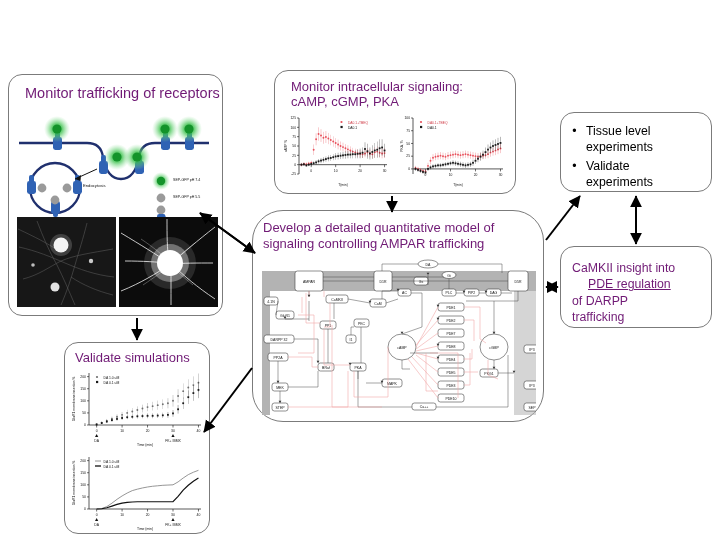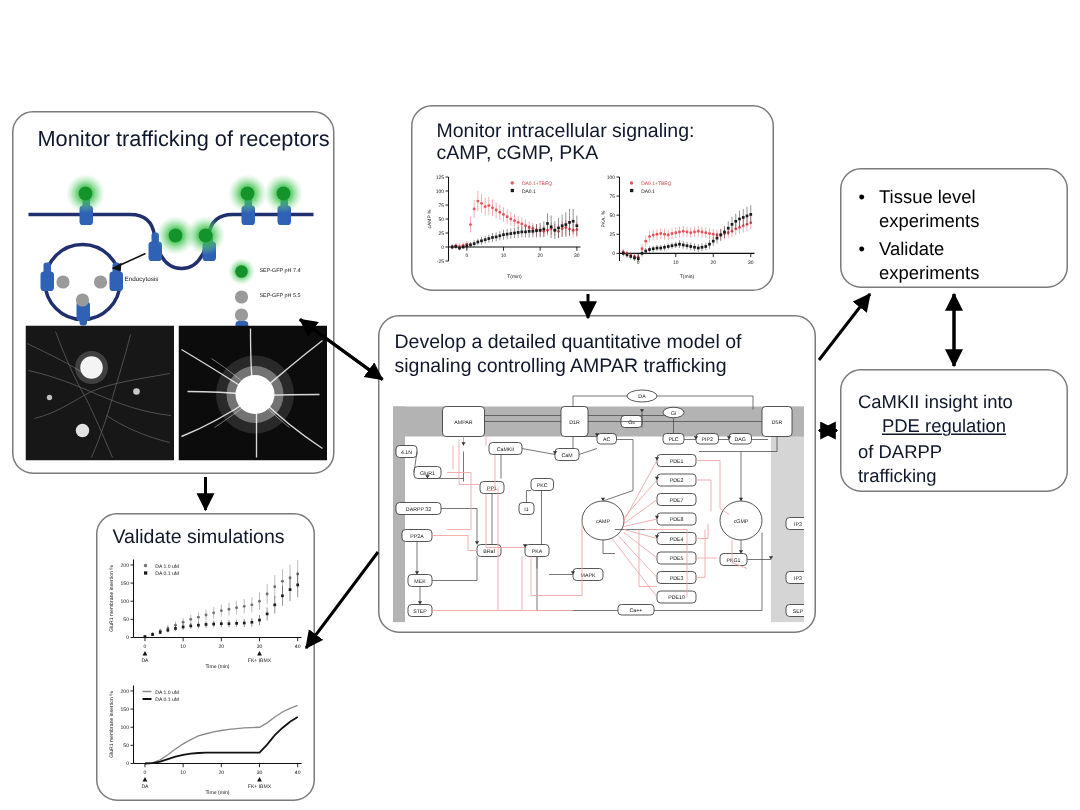--- a/index.html
+++ b/index.html
@@ -1,21 +1,21 @@
 <!DOCTYPE html>
 <html><head>
 <meta charset="utf-8">
 <style>
   html,body{margin:0;padding:0;}
   body{
     width:720px;height:540px;background:#ffffff;position:relative;
     font-family:"Liberation Sans",sans-serif;overflow:hidden;
   }
   .panel{position:absolute;border:1.3px solid #7b7b7b;border-radius:14px;background:#fff;box-sizing:border-box;}
-  .ttl{position:absolute;color:#0f172a;line-height:1.18;}
+  .ttl{position:absolute;color:#701a75;line-height:1.18;}
 
   
   #p-traffic{left:8px;top:74px;width:215px;height:242px;}
   #traffic-title{left:16px;top:10px;font-size:14.5px;white-space:nowrap;}
   .memb-wrap{position:absolute;left:0;top:30px;width:215px;height:125px;}
   .legend-sep{position:absolute;font-size:3.6px;color:#111;white-space:nowrap;}
   .micro{position:absolute;top:142px;width:99px;height:90px;}
   #micro-a{left:8px;}
   #micro-b{left:110px;}
 
@@ -31,21 +31,21 @@
   .bullet-list{position:absolute;left:10px;top:10px;font-size:12.3px;line-height:1.33;}
   .bl-row{display:flex;gap:8px;margin-bottom:2px;}
   .bl-dot{width:7px;text-align:center;flex:none;}
 
   
   #p-insight{left:560px;top:246px;width:152px;height:82px;}
   #insight-text{left:11px;top:13px;font-size:12.3px;line-height:1.34;width:132px;}
   #insight-text .ind{padding-left:16px;text-decoration:underline;}
 
   
-  #p-model{left:252px;top:210px;width:292px;height:212px;}
+  #p-model{left:252px;top:210px;width:292px;height:212px;border-radius:31px;}
   #model-title{left:10px;top:9px;font-size:13px;line-height:1.2;}
   #netwrap{position:absolute;left:9px;top:46px;width:274px;height:158px;overflow:hidden;}
 
   
   #p-validate{left:64px;top:342px;width:146px;height:192px;}
   #validate-title{left:10px;top:7px;font-size:13px;white-space:nowrap;text-align:right;}
   .val-chart{position:absolute;left:6px;width:136px;height:78px;}
   #val-top{top:26px;}
   #val-bot{top:110px;}
 

